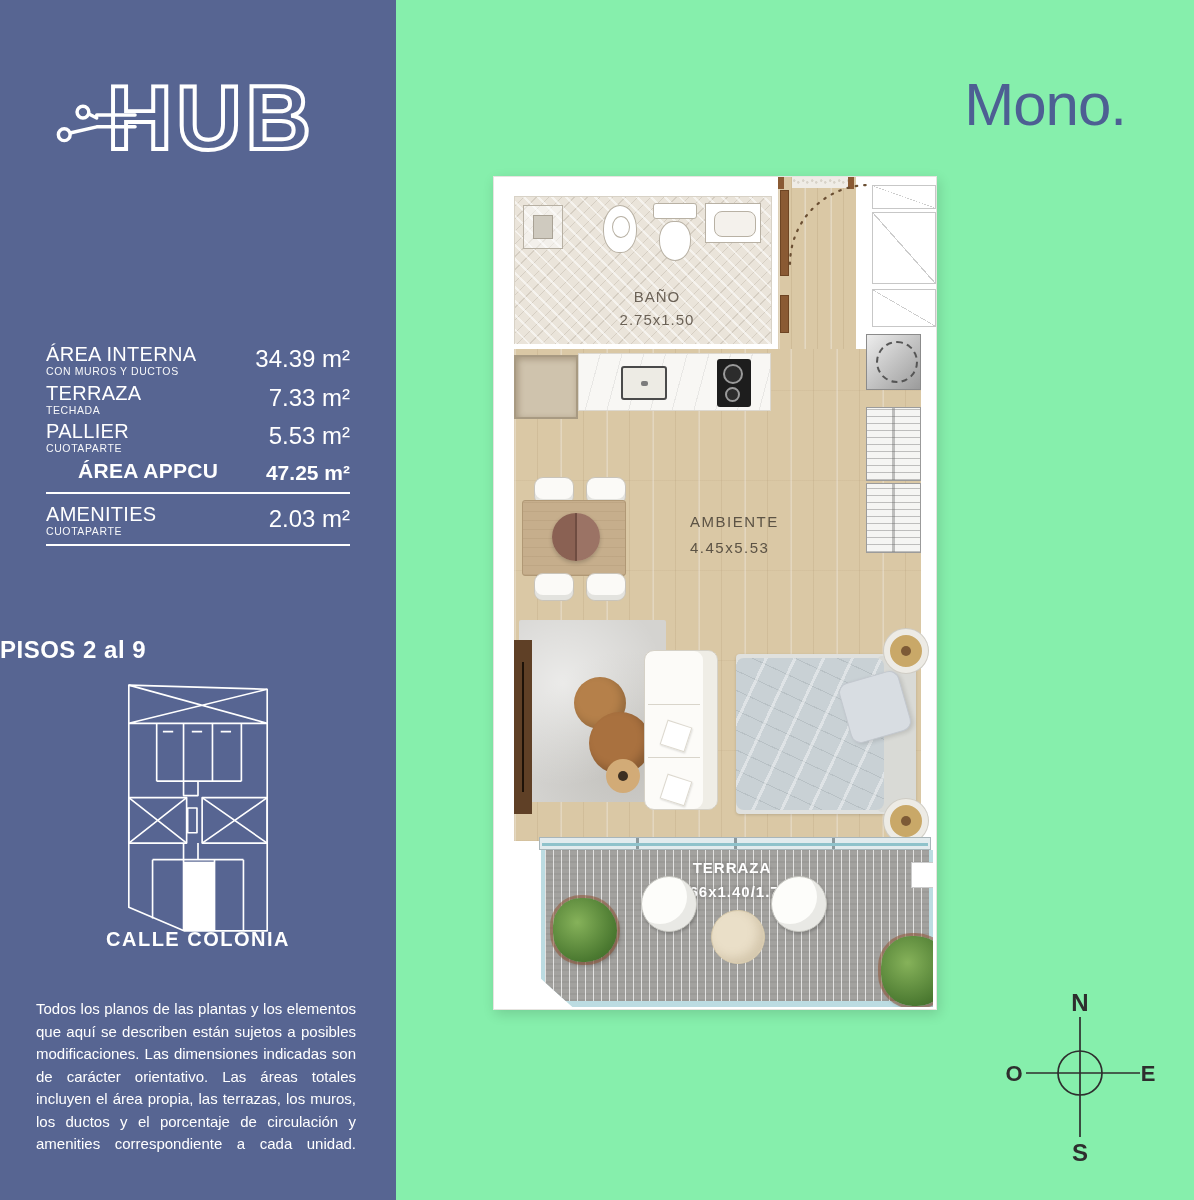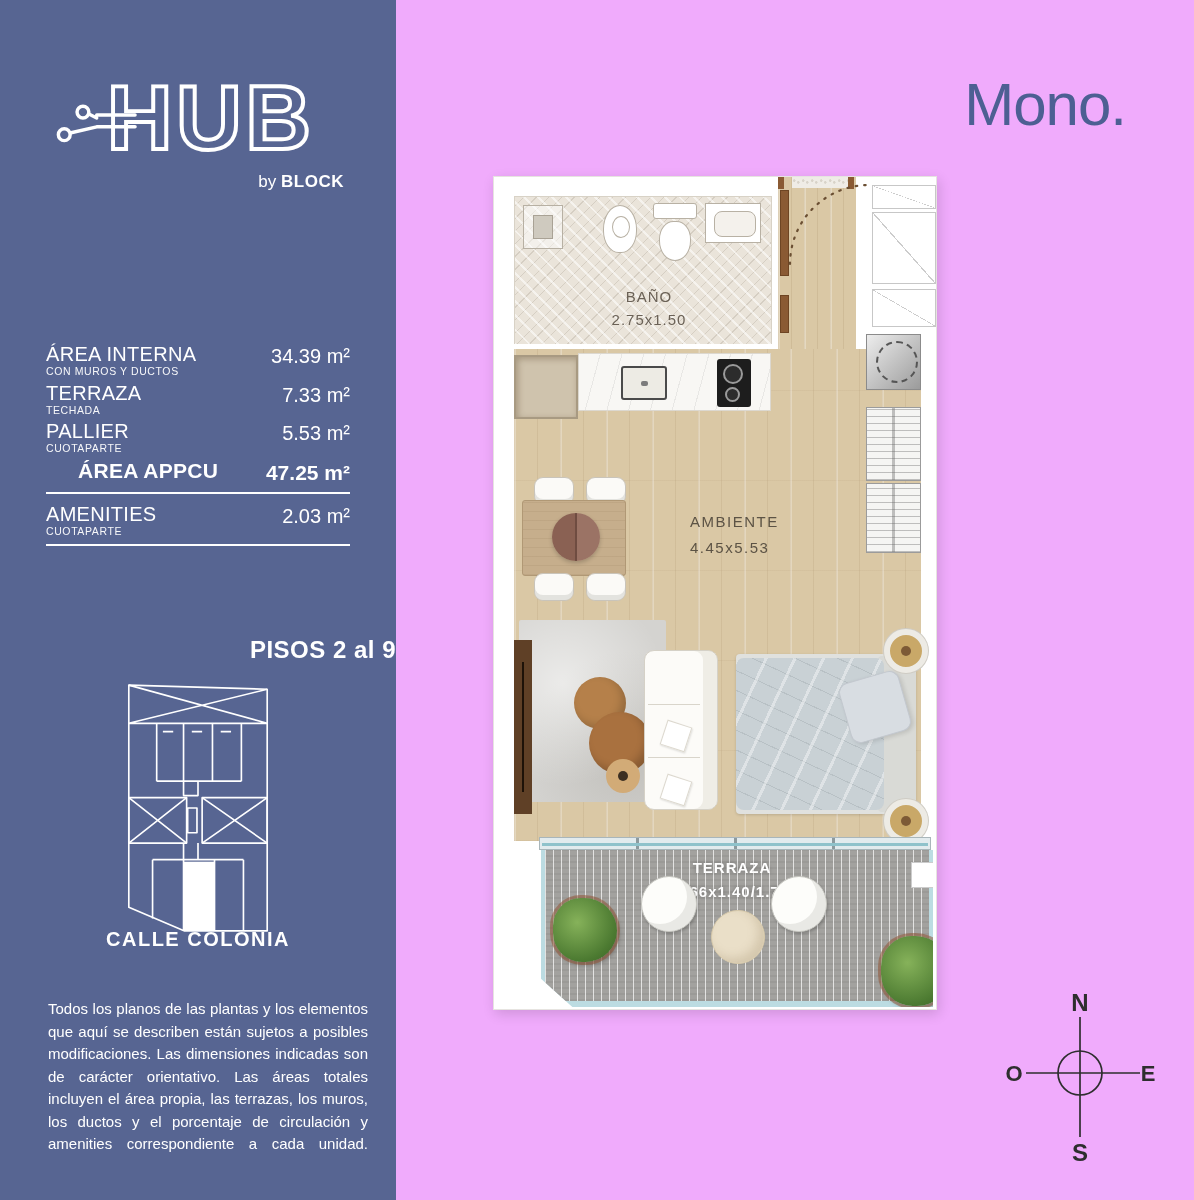--- a/index.html
+++ b/index.html
@@ -1,53 +1,53 @@
 <!DOCTYPE html>
 <html style="--sidebar-bg: #576592; --accent: #4d5f93; --wood: #dac8a5; --bath-tile: #eae4da; --deck: #a3a29f; --railing: #bcdce2; --plan-label: #5c5345; --compass: #2e2e2e;"><head>
 <meta charset="utf-8">
 <style>
   :root{
     --sidebar-bg:#576592; --accent:#4d5f93; --wood:#dac8a5; --bath-tile:#eae4da;
     --deck:#a3a29f; --railing:#bcdce2; --plan-label:#5c5345; --compass:#2e2e2e;
   }
   *{margin:0;padding:0;box-sizing:border-box;}
   body{font-family:"Liberation Sans",sans-serif;background:#fff;}
-  .page{position:relative;width:1194px;height:1200px;background:#f0abfc;overflow:hidden;}
+  .page{position:relative;width:1194px;height:1200px;background:#86efac;overflow:hidden;}
 
   
   .sidebar{position:absolute;left:0;top:0;width:396px;height:1200px;background:var(--sidebar-bg);color:#fff;}
   .logo{position:absolute;left:48px;top:58px;width:300px;height:118px;}
   .byline{position:absolute;left:48px;top:172px;width:300px;text-align:right;font-size:17px;padding-right:4px;}
   .byline .by{font-weight:400;}
   .byline .block{font-weight:700;letter-spacing:.5px;}
   .unit-number{position:absolute;left:0;top:208px;width:396px;text-align:center;font-size:66px;font-weight:700;letter-spacing:2px;}
   .areas{position:absolute;left:46px;top:344px;width:304px;}
   .area-row{display:flex;justify-content:space-between;align-items:flex-start;margin-bottom:5px;}
   .area-row .lbl{font-size:20px;font-weight:500;line-height:1.05;letter-spacing:.3px;}
   .area-row .sub{font-size:10.5px;font-weight:400;letter-spacing:.6px;line-height:1.2;opacity:.95;}
-  .area-row .val{font-size:20px;font-weight:400;white-space:nowrap;padding-top:1px;}
+  .area-row .val{font-size:24px;font-weight:400;white-space:nowrap;padding-top:1px;}
   .area-row.bold .lbl,.area-row.bold .val{font-weight:700;font-size:21px;margin-left:32px;}
   .area-divider{height:2px;background:#fff;margin:7px 0 10px 0;}
-  .floors{position:absolute;left:0;top:636px;width:396px;text-align:right;font-size:24px;font-weight:700;letter-spacing:.5px;}
+  .floors{position:absolute;left:0;top:636px;width:396px;text-align:left;font-size:24px;font-weight:700;letter-spacing:.5px;}
   .keyplan{position:absolute;left:123px;top:682px;width:150px;height:252px;}
   .street{position:absolute;left:0;top:928px;width:396px;text-align:center;font-size:20px;font-weight:700;letter-spacing:1.5px;}
-  .disclaimer{position:absolute;left:48px;top:998px;width:320px;font-size:15px;line-height:1.5;text-align:justify;text-align-last:justify;}
+  .disclaimer{position:absolute;left:36px;top:998px;width:320px;font-size:15px;line-height:1.5;text-align:justify;text-align-last:justify;}
 
   
   .main-title{position:absolute;right:68px;top:70px;font-size:60px;font-weight:400;color:var(--accent);letter-spacing:-1px;}
 
   .floorplan{position:absolute;left:493px;top:176px;width:444px;height:834px;background:#fff;
              border:1px solid #e6e4e0;box-shadow:2px 4px 12px rgba(0,0,0,.14);}
   .fp{position:absolute;}
 
   .bath{left:20px;top:19px;width:258px;height:150px;background-color:var(--bath-tile);
         background-image:repeating-linear-gradient(45deg,rgba(255,255,255,.55) 0 2px,transparent 2px 10px),
                          repeating-linear-gradient(-45deg,rgba(160,150,135,.28) 0 1px,transparent 1px 9px);
         border:1px solid #d8d2c6;}
-  .bath-label{left:64px;top:88px;width:140px;text-align:center;color:#6b6257;font-size:15px;
+  .bath-label{left:72px;top:88px;width:140px;text-align:center;color:#6b6257;font-size:15px;
               letter-spacing:1px;line-height:1.55;font-weight:500;}
   .shower{left:8px;top:8px;width:40px;height:44px;border:1px solid #b7b0a3;background:rgba(255,255,255,.45);}
   .shower::after{content:"";position:absolute;left:9px;top:9px;width:18px;height:22px;background:#cfcabf;border:1px solid #a9a295;}
   .bidet{left:88px;top:8px;width:34px;height:48px;background:#fff;border:1px solid #b8b1a4;border-radius:50% 50% 46% 46%;}
   .bidet::after{content:"";position:absolute;left:8px;top:10px;width:16px;height:20px;border:1px solid #b8b1a4;border-radius:50%;}
   .toilet-tank{left:138px;top:6px;width:44px;height:16px;background:#fff;border:1px solid #b8b1a4;border-radius:3px;}
   .toilet-bowl{left:144px;top:24px;width:32px;height:40px;background:#fff;border:1px solid #b8b1a4;border-radius:45% 45% 50% 50%;}
   .bsink{left:190px;top:6px;width:56px;height:40px;background:#fff;border:1px solid #b8b1a4;}
   .bsink::after{content:"";position:absolute;left:8px;top:7px;width:40px;height:24px;border:1px solid #b8b1a4;border-radius:8px;background:#f4f1ec;}
 
@@ -153,23 +153,20 @@
   <aside class="sidebar">
 
     <svg class="logo" viewBox="0 0 300 120">
       <g fill="none" stroke="#fff" stroke-linecap="round">
         <circle cx="14" cy="78" r="6" stroke-width="3.5"></circle>
         <circle cx="33" cy="55" r="6" stroke-width="3.5"></circle>
         <path d="M21 76 L47 70 M39 57 L47 61 M47 58 H86 M47 70 H86" stroke-width="3.5"></path>
         <text x="163" y="93" text-anchor="middle" font-size="92" font-weight="bold" stroke-width="4" letter-spacing="4" font-family="'Liberation Sans',sans-serif">HUB</text>
       </g>
     </svg>
-    <div class="byline">
-      <span class="by">by </span><span class="block">BLOCK</span>
-    </div>
 
 
     <div class="areas">
       <div class="area-row">
         <div>
             <div class="lbl">ÁREA INTERNA</div>
              <div class="sub">CON MUROS Y DUCTOS</div>
           </div>
         <div class="val">34.39 m²</div>
       </div>

